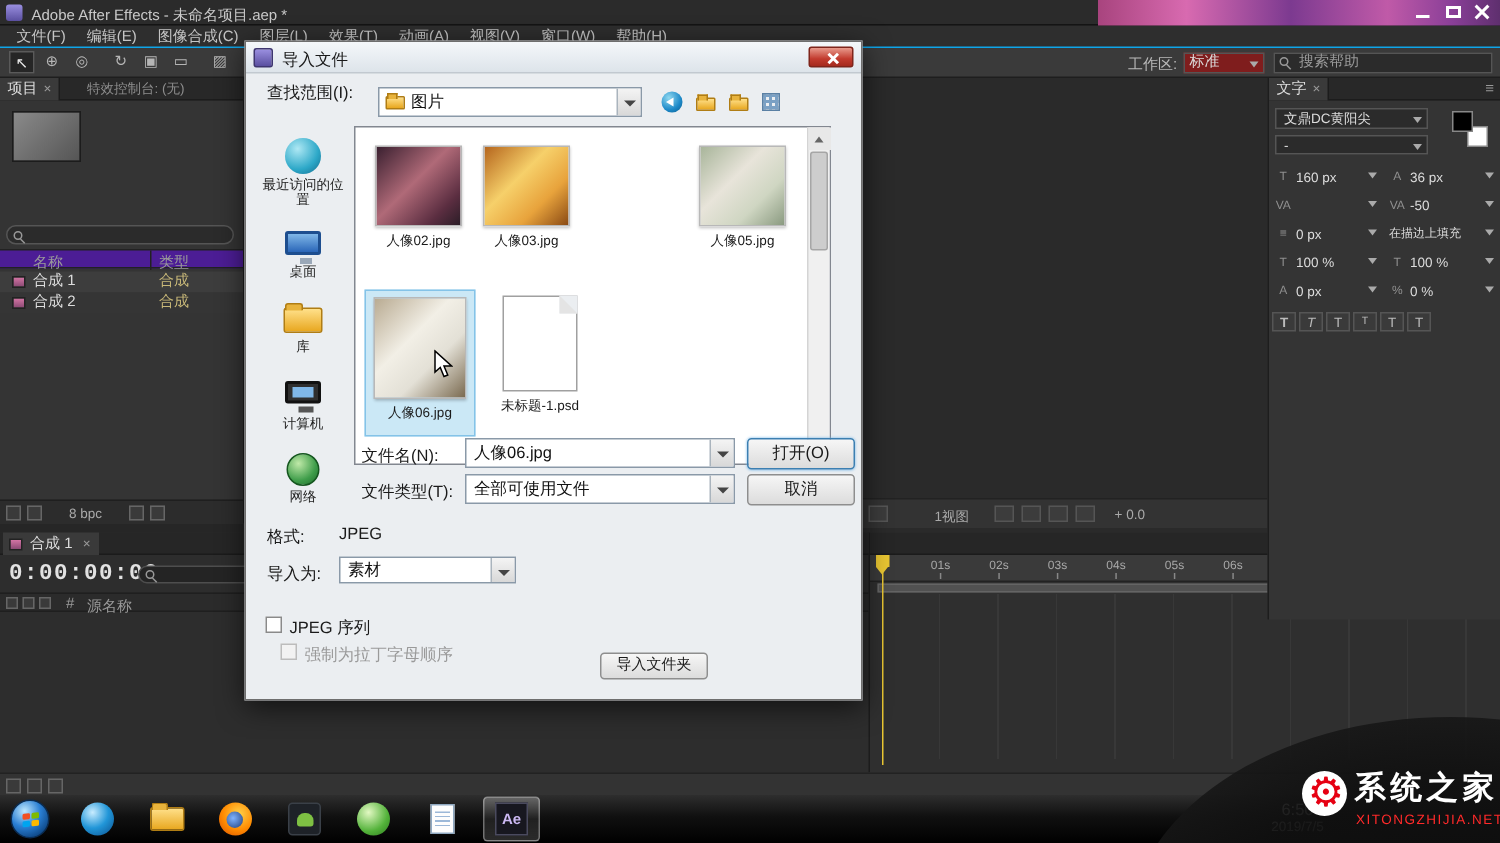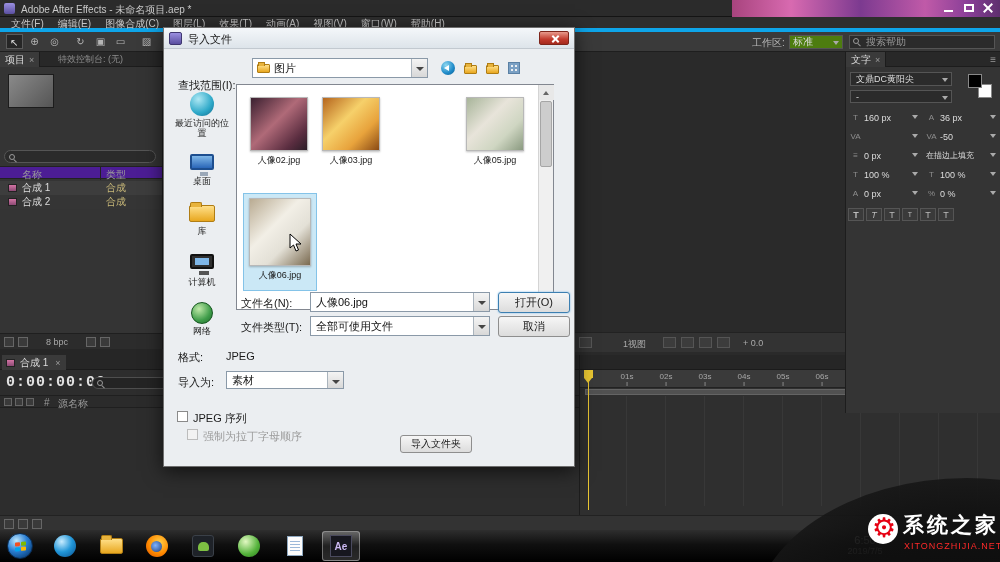--- a/index.html
+++ b/index.html
@@ -14,29 +14,29 @@
 .winbtn{position:absolute;top:2px;width:18px;height:13px}
 .winbtn.min{right:42px}.winbtn.max{right:22px}.winbtn.close{right:3px}
 .winbtn i{position:absolute;background:#fff}
 .winbtn.min i{left:4px;bottom:3px;width:9px;height:2px}
 .winbtn.max i{left:4px;top:2px;width:10px;height:8px;background:transparent;border:2px solid #fff}
 .winbtn.close i{left:3px;top:5px;width:12px;height:2px}
 .winbtn.close i.x1{transform:rotate(45deg)}
 .winbtn.close i.x2{transform:rotate(-45deg)}
 
 
-.menubar{position:absolute;left:0;top:17px;width:100%;height:15px;background:#2e2e2e;border-bottom:4px solid #0ea5e9;display:flex;align-items:flex-start;padding-left:4px;z-index:4}
+.menubar{position:absolute;left:0;top:17px;width:100%;height:15px;background:#2e2e2e;border-bottom:1px solid #0ea5e9;display:flex;align-items:flex-start;padding-left:4px;z-index:4}
 .menu-item{padding:0 7px;font-size:10px;color:#c6c6c6;white-space:nowrap}
 
 
 .toolbar{position:absolute;left:0;top:32px;width:100%;height:20px;background:#3a3a3a;border-bottom:1px solid #1e1e1e;z-index:4}
 .tool{position:absolute;top:2px;width:17px;height:15px;color:#b5b5b5;font-size:10px;text-align:center;line-height:15px}
 .tool.active{background:#262626;border:1px solid #5a5a5a;color:#ececec}
 .ws-label{position:absolute;left:752px;top:4px;color:#b8b8b8}
-.ws-select{position:absolute;left:789px;top:3px;width:54px;height:14px;background:#4d7c0f;border:1px solid #555;color:#ddd;line-height:12px;padding:0 3px}
+.ws-select{position:absolute;left:789px;top:3px;width:54px;height:14px;background:#7f1d1d;border:1px solid #555;color:#ddd;line-height:12px;padding:0 3px}
 .tri-d{position:absolute;right:3px;top:5px;width:0;height:0;border-left:3px solid transparent;border-right:3px solid transparent;border-top:4px solid #aaa}
 .help-box{position:absolute;left:849px;top:3px;width:146px;height:14px;background:#2b2b2b;border:1px solid #555;color:#999;line-height:12px;padding-left:16px}
 .mag{position:absolute;left:3px;top:2px;width:6px;height:6px;border:1px solid #999;border-radius:50%}
 .mag:after{content:"";position:absolute;left:4px;top:4px;width:4px;height:1px;background:#999;transform:rotate(45deg);transform-origin:0 0}
 
 
 .left-panel{position:absolute;left:0;top:52px;width:163px;height:297px;background:#343434;border-right:1px solid #1d1d1d;z-index:3}
 .ptabs{position:absolute;left:0;top:0;width:100%;height:15px;background:#282828;border-bottom:1px solid #1c1c1c}
 .ptab{position:absolute;left:0;top:0;height:15px;background:#3a3a3a;padding:0 5px;line-height:15px;color:#ddd;border-right:1px solid #1c1c1c}
 .ptab .tclose{color:#999;margin-left:4px;font-size:9px}
@@ -419,21 +419,21 @@
   <div class="dialog">
     <div class="dlg-title">
       <i class="dlg-icon"></i>
       <span class="dlg-title-text">导入文件</span>
       <div class="dlg-close">
           <i class="x1"></i>
           <i class="x2"></i>
         </div>
     </div>
 
-    <span class="dlg-label" style="left:14px;top:50px">查找范围(I):</span>
+    <span class="dlg-label" style="left:14px;top:26px">查找范围(I):</span>
     <div class="combo" style="left:88px;top:30px;width:176px">
       <i class="mini-folder"></i>
       <span style="margin-left:16px">图片</span>
       <span class="dd">
           <i></i>
         </span>
     </div>
     <div class="dtb" style="left:274px">
         <div class="db-back"></div>
       </div>
@@ -479,20 +479,24 @@
         <div class="fimg ph3" style="width:58px;height:54px"></div>
         <div class="flabel">人像03.jpg</div>
       </div>
       <div class="fcell" style="left:225px;top:12px">
         <div class="fimg ph5" style="width:58px;height:54px"></div>
         <div class="flabel">人像05.jpg</div>
       </div>
       <div class="fcell sel" style="left:6px;top:108px;width:74px;height:98px">
         <div class="fimg ph6" style="width:62px;height:68px"></div>
         <div class="flabel">人像06.jpg</div>
+      </div>
+      <div class="fcell" style="left:86px;top:112px;width:74px">
+        <div class="psd-page"></div>
+        <div class="flabel">未标题-1.psd</div>
       </div>
       <div class="scroll">
         <div class="up"></div>
         <div class="thumb"></div>
         <div class="dn"></div>
       </div>
     </div>
 
     <span class="dlg-label" style="left:77px;top:268px">文件名(N):</span>
     <div class="combo" style="left:146px;top:264px;width:180px">

